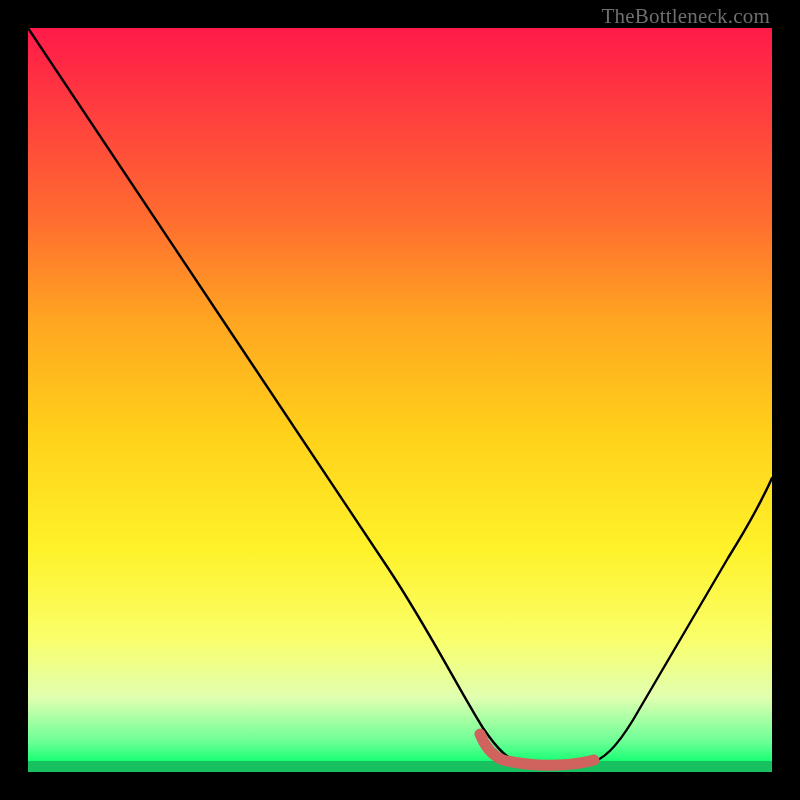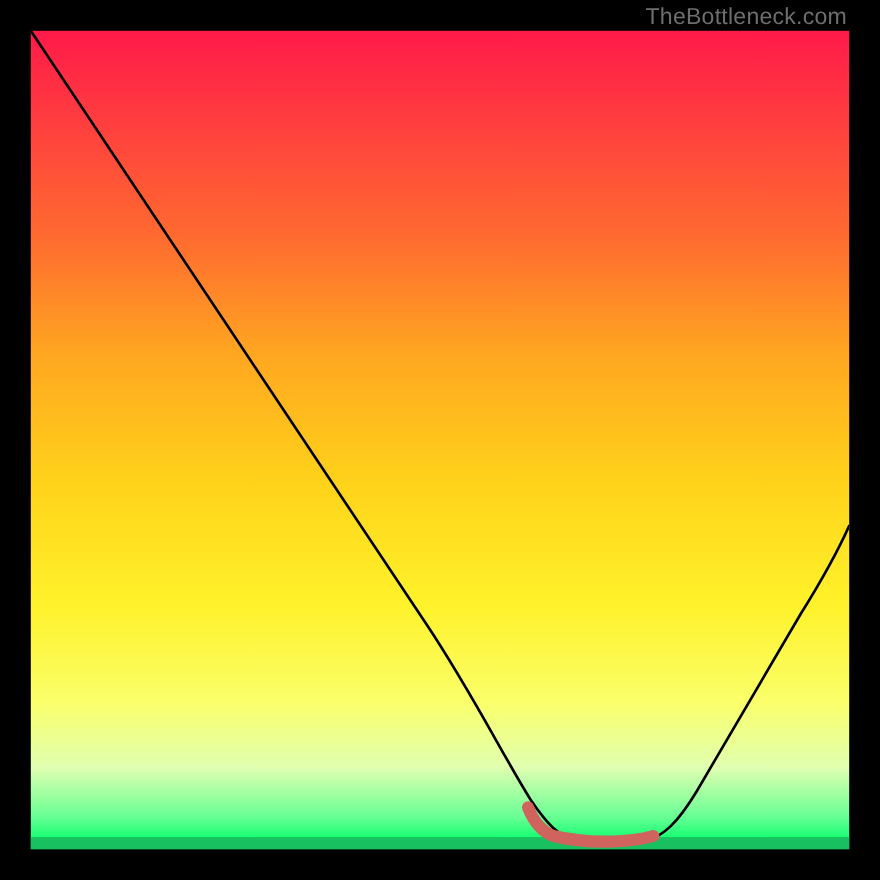--- a/index.html
+++ b/index.html
@@ -50,20 +50,21 @@
     height: 100%;
   }
   .watermark {
     position: absolute;
     top: 4px;
     right: 30px;
     color: #6e6e6e;
     font-size: 21px;
     letter-spacing: 0.2px;
     user-select: none;
+    font-family: Liberation Serif, serif;
   }
 </style>
 </head>
 <body>
 
 <div class="frame">
 
   <div class="plot-area">
 
     <div class="bottom-band"></div>

